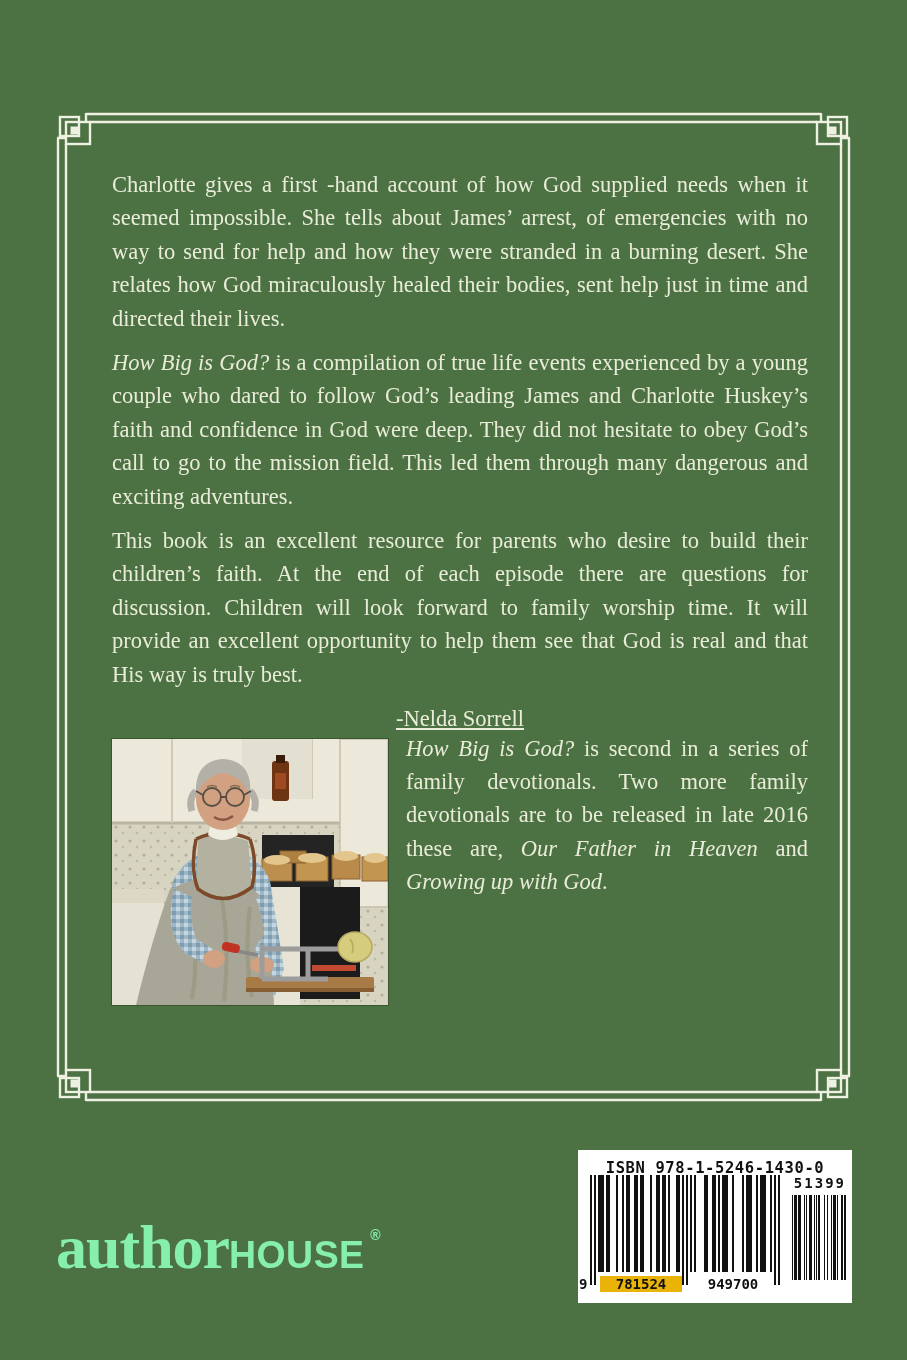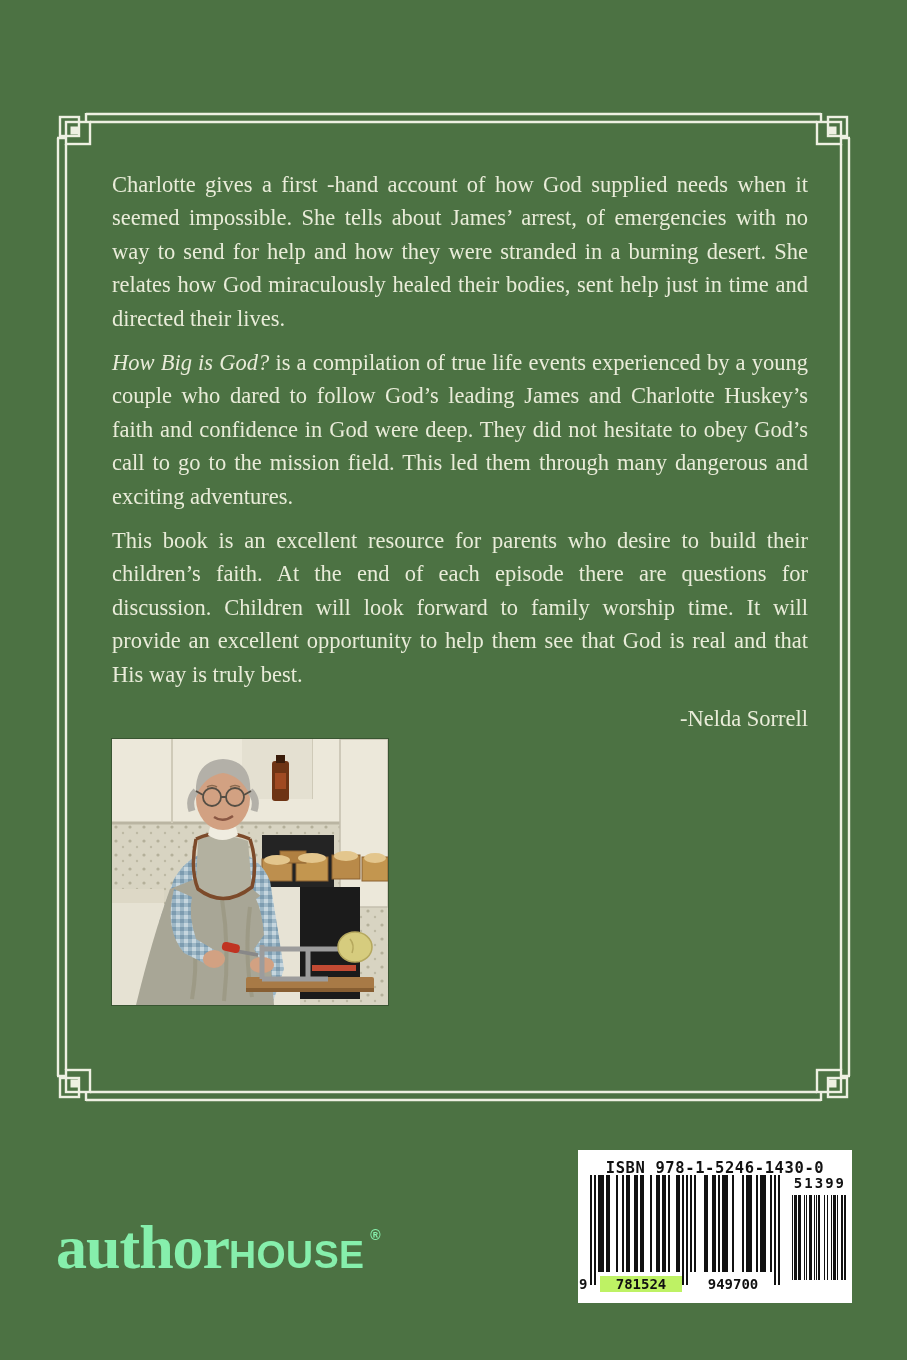--- a/index.html
+++ b/index.html
@@ -8,21 +8,21 @@
     background:#4c7243;
     font-family:"Liberation Serif", serif;
   }
   .frame-svg{position:absolute;left:0;top:0;width:907px;height:1360px;pointer-events:none;}
 
   .synopsis{
     position:absolute;left:112px;top:168px;width:696px;
     color:#e9ecd9;font-size:22.5px;line-height:33.4px;text-align:justify;
   }
   .synopsis p{margin:0 0 11px 0;}
-  .synopsis .attribution{text-align:right;}
+  .synopsis .attribution{text-align:center;text-decoration:underline;}
 
   .bio{
     position:absolute;left:112px;top:732px;width:696px;
     color:#e9ecd9;font-size:22.5px;line-height:33.2px;text-align:justify;
   }
   .bio p{margin:0 0 11px 0;}
   .photo-wrap{
     float:left;width:276px;height:266px;margin:7px 18px 10px 0;
     background:#d8d4c2;outline:1px solid rgba(0,0,0,.25);
   }
@@ -44,21 +44,21 @@
     font-size:15.5px;letter-spacing:.6px;text-align:center;padding-top:9px;
   }
   .bars{position:relative;}
   .bars .bar{position:absolute;top:0;background:#111;}
   .main-barcode{position:absolute;left:12px;top:25px;width:190px;height:128px;}
   .main-digits{
     position:absolute;top:99px;left:0;width:100%;height:18px;
     font-family:"DejaVu Sans Mono",monospace;font-size:14px;font-weight:bold;
   }
   .d-first{position:absolute;left:-11px;top:2px;}
-  .d-g1{position:absolute;left:10px;top:2px;width:80px;text-align:center;background:#bef264;padding:0 1px;}
+  .d-g1{position:absolute;left:10px;top:2px;width:80px;text-align:center;background:#eab308;padding:0 1px;}
   .d-g2{position:absolute;left:102px;top:2px;width:80px;text-align:center;background:#fff;padding:0 1px;}
   .addon{position:absolute;left:210px;top:25px;width:58px;}
   .addon-digits{
     font-family:"DejaVu Sans Mono",monospace;font-size:14px;font-weight:bold;
     letter-spacing:2px;text-align:right;height:18px;
   }
   .addon-bars{position:relative;height:85px;margin-top:2px;margin-left:4px;}
   i{font-style:italic;}
 </style>
 </head>
@@ -175,20 +175,21 @@
         <path d="M150 240 H216"></path>
       </g>
       <path d="M124 212 L146 216" stroke="#888" stroke-width="3.5"></path>
       <rect x="110" y="204" width="18" height="9" rx="4" fill="#c03322" transform="rotate(12 119 208)"></rect>
       <circle cx="232" cy="210" r="4" fill="#777"></circle>
       <ellipse cx="243" cy="208" rx="17" ry="15" fill="#d6cc7e" stroke="#b5a85e" stroke-width="1.5"></ellipse>
       <path d="M238 200 Q243 206 240 214" stroke="#b5a85e" stroke-width="1.5" fill="none"></path>
       <rect x="200" y="226" width="44" height="6" fill="#c24a33"></rect>
     </svg>
   </div>
+  <p><i>How Big is God?</i> is second in a series of family devotionals. Two more family devotionals are to be released in late 2016 these are, <i>Our Father in Heaven</i> and <i>Growing up with God</i>.</p>
 </div>
 
 <div class="publisher-logo">
   <span class="logo-author">author</span><span class="logo-house">HOUSE</span><span class="logo-reg">®</span>
 </div>
 
 <div class="barcode-box">
   <div class="isbn-label">ISBN 978-1-5246-1430-0</div>
   <div class="main-barcode">
     <div class="bars" style="height:110px;">

